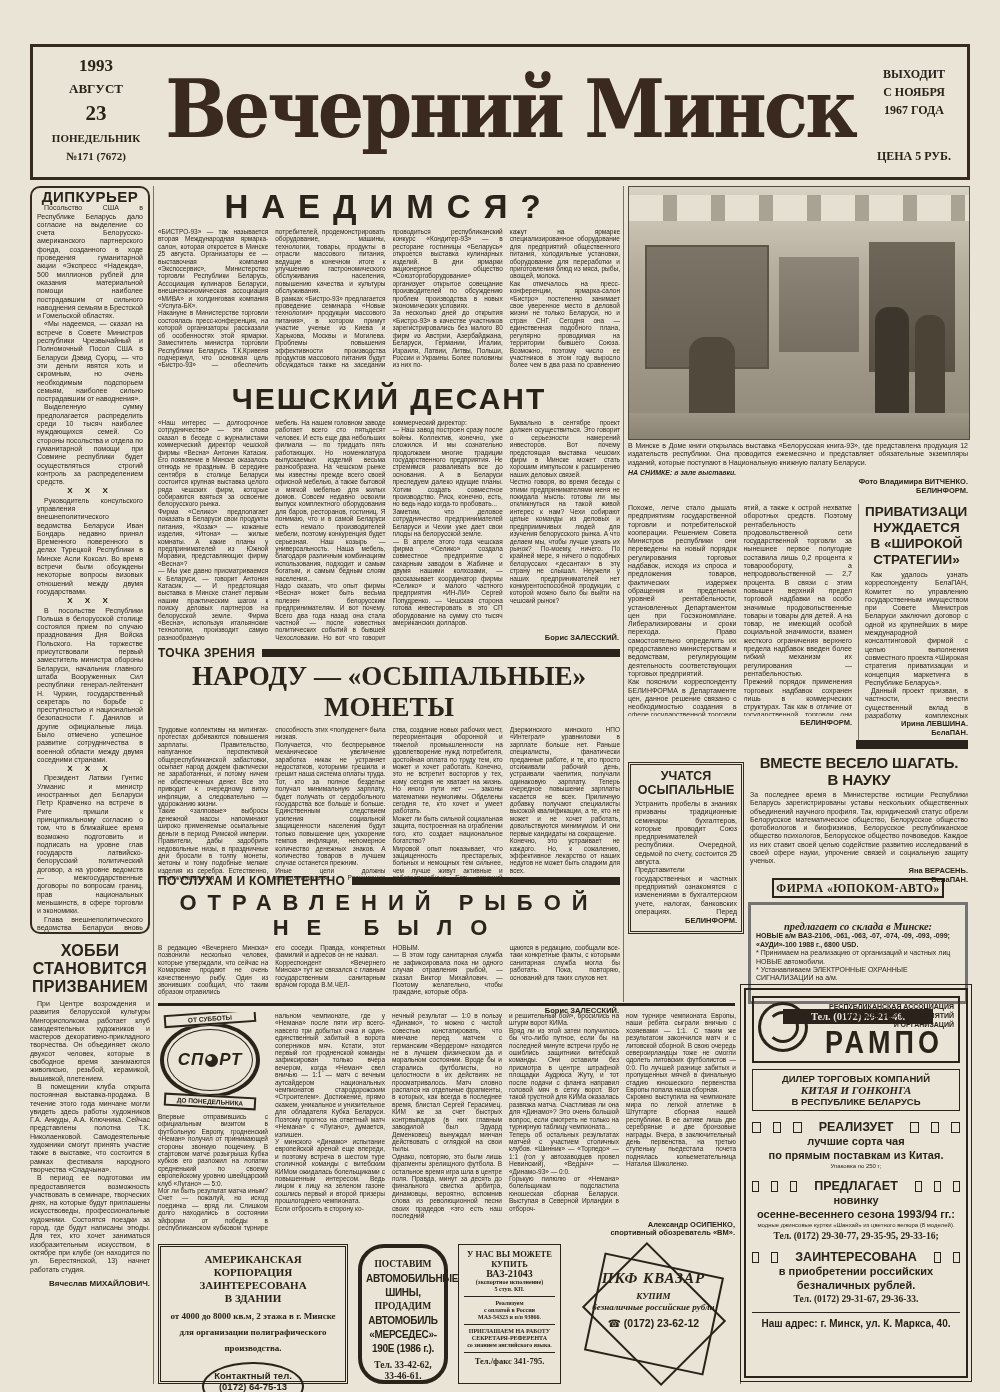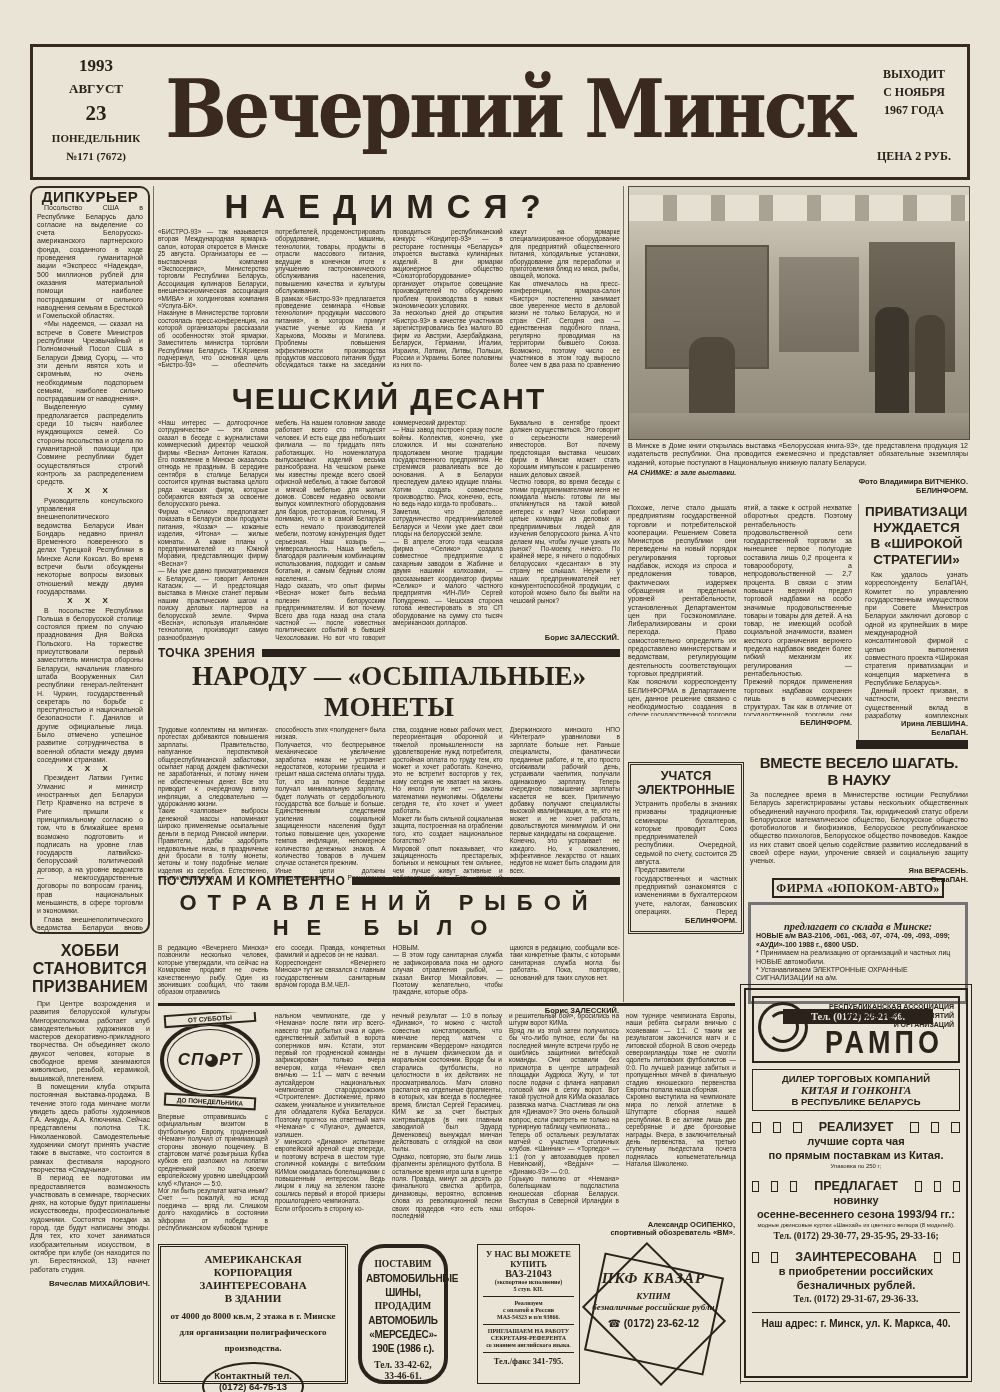--- a/index.html
+++ b/index.html
@@ -119,21 +119,21 @@
     <div class="m">АВГУСТ</div>
     <div class="d">23</div>
     <div class="w">ПОНЕДЕЛЬНИК</div>
     <div class="n">№171 (7672)</div>
   </div>
   <div id="mtitle">Вечерний Минск</div>
   <div id="pub">
     <div>ВЫХОДИТ</div>
     <div>С НОЯБРЯ</div>
     <div>1967 ГОДА</div>
-    <div class="price">ЦЕНА 2 РУБ.</div>
+    <div class="price">ЦЕНА 5 РУБ.</div>
   </div>
 </div>
 
 <div class="abs vline" style="left:153px;top:186px;height:1198px"></div>
 <div class="abs vline" style="left:623px;top:186px;height:816px"></div>
 <div class="abs vline" style="left:740px;top:1012px;height:372px"></div>
 
 <div class="abs t7" id="dip">
   <h2>ДИПКУРЬЕР</h2>
   <p class="jt">Посольство США в Республике Беларусь дало согласие на выделение со счета Белорусско-американского партнерского фонда, созданного в ходе проведения гуманитарной акции «Экспресс «Надежда», 500 миллионов рублей для оказания материальной помощи наиболее пострадавшим от сильного наводнения семьям в Брестской и Гомельской областях.</p>
@@ -293,21 +293,21 @@
   <div class="s">ПРОДАДИМ</div>
   <div class="f">АВТОМОБИЛЬ</div>
   <div class="f">«МЕРСЕДЕС»-</div>
   <div class="f">190Е (1986 г.).</div>
   <div class="s" style="margin-top:6px">
     <span style="display:block">Тел. 33-42-62,</span>
     <span style="display:block">33-46-61.</span>
   </div>
 </div>
 
-<div class="abs" id="vaz" style="left:477px;top:1244px;width:103px;height:140px">
+<div class="abs" id="vaz" style="left:458px;top:1244px;width:103px;height:140px">
   <div class="l">У НАС ВЫ МОЖЕТЕ</div>
   <div class="l">КУПИТЬ</div>
   <div class="l big">ВАЗ-21043</div>
   <div class="tiny">(экспортное исполнение)</div>
   <div class="tiny">5 ступ. КП.</div>
   <div class="dv"></div>
   <div class="tiny">Реализуем</div>
   <div class="tiny">с оплатой в России</div>
   <div class="tiny">МАЗ-54323 и п/п 93866.</div>
   <div class="dv"></div>
@@ -374,21 +374,21 @@
     </div>
     <div class="byl">Ирина ЛЕВШИНА.</div>
     <div class="byl">БелаПАН.</div>
   </div>
 
   <div class="abs hrule" style="left:228px;top:236px;width:112px;height:9px"></div>
 
   <div class="abs" id="uch" style="left:0;top:258px;width:116px;height:172px">
     <h3>
       <span style="display:block">УЧАТСЯ</span>
-      <span style="display:block">ЭЛЕКТРОННЫЕ</span>
+      <span style="display:block">ОСЫПАЛЬНЫЕ</span>
     </h3>
     <div class="jt t7" style="height:116px;overflow:hidden">Устранить пробелы в знаниях призваны традиционные семинары бухгалтеров, которые проводит Союз предпринимателей республики. Очередной, седьмой по счету, состоится 25 августа.
 Представители государственных и частных предприятий ознакомятся с изменениями в бухгалтерском учете, налогах, банковских операциях. Перед слушателями выступят специалисты Департамента цен, Госэкономплана Беларуси, Союза предпринимателей.</div>
     <div class="byl">БЕЛИНФОРМ.</div>
   </div>
 
   <div class="abs" id="nauka" style="left:122px;top:250px;width:218px">
     <h3>
       <span style="display:block">ВМЕСТЕ ВЕСЕЛО ШАГАТЬ.</span>
       <span style="display:block">В НАУКУ</span>

